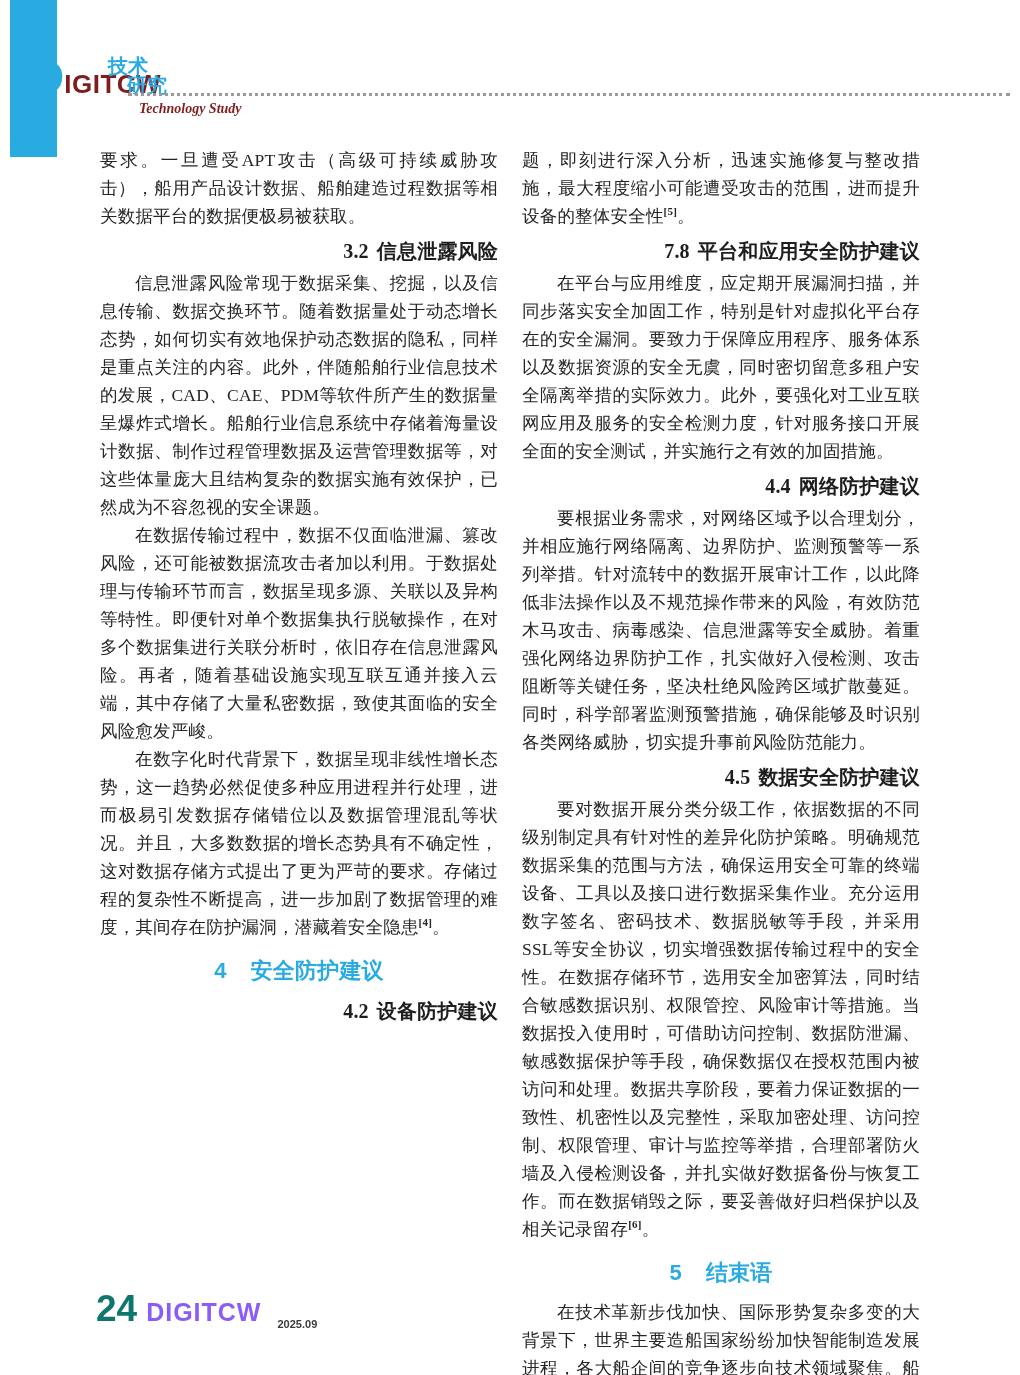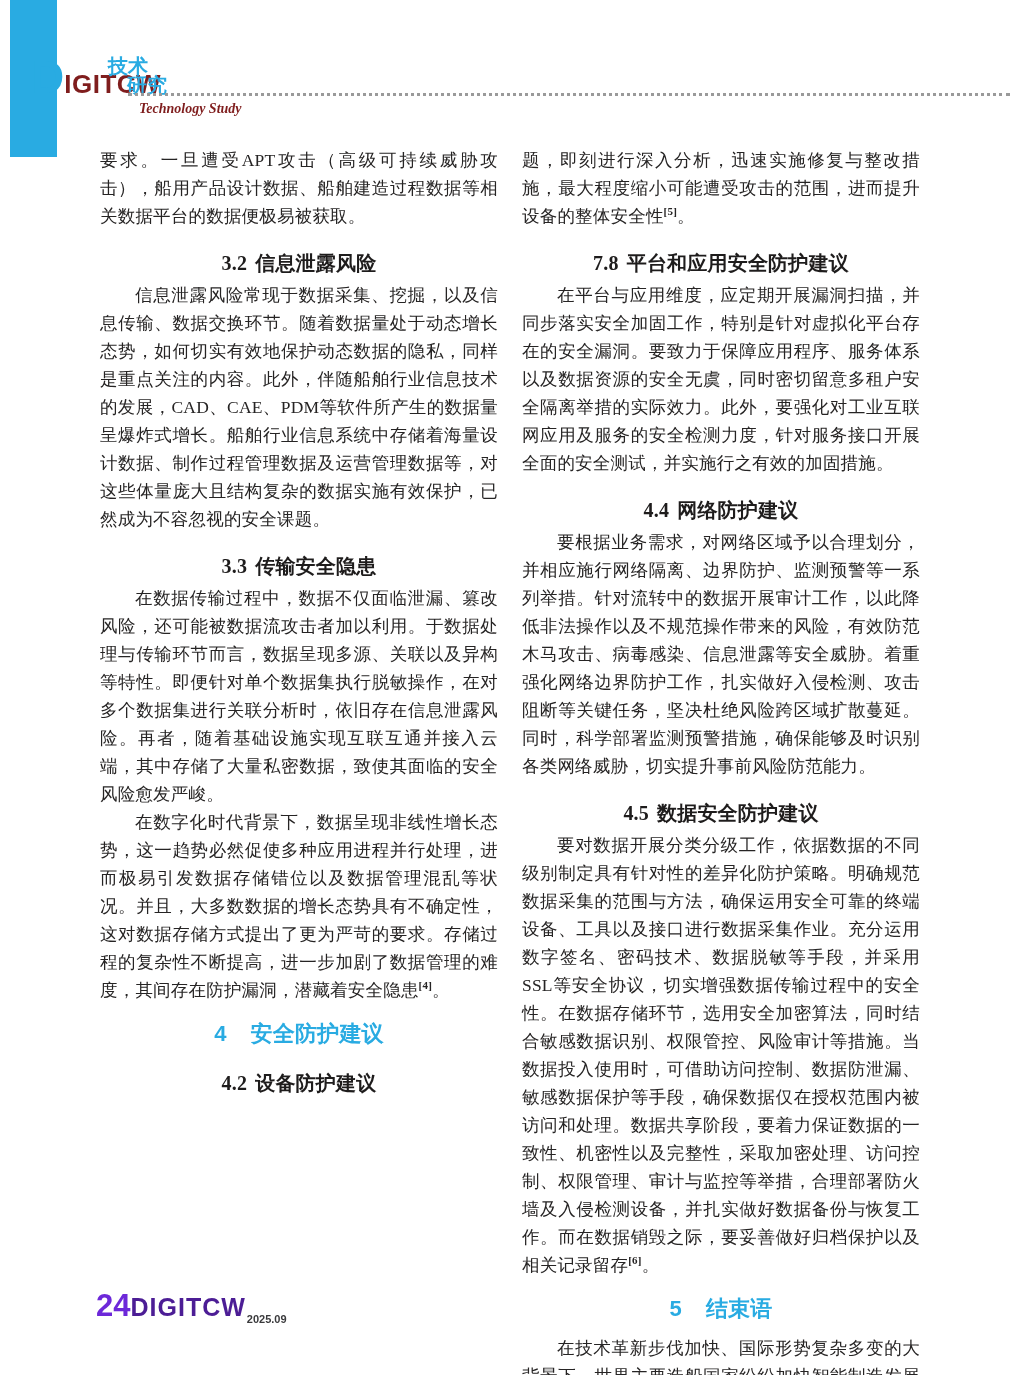--- a/index.html
+++ b/index.html
@@ -24,32 +24,32 @@
         font-weight:bold;font-style:italic;font-size:14px;}
   
   .col{position:absolute;top:146px;width:398px;text-align:justify;
        font-size:17.5px;line-height:28px;letter-spacing:.2px;}
   .col-left{left:100px;}
   .col-right{left:522px;}
   .para{margin:0;}
   .para.indent{text-indent:2em;}
   sup{font-size:11px;font-weight:bold;line-height:0;}
   .h2{font-size:20px;font-weight:bold;color:#1e1c1c;line-height:30px;
-      margin:18px 0 3px;text-align:center;}
+      margin:6px 0 3px;text-align:right;}
   .h2 .num{margin-right:8px;font-family:"Liberation Serif","DejaVu Serif",serif;}
   .h1{font-family:"Liberation Sans","DejaVu Sans",sans-serif;
       font-size:22px;font-weight:bold;color:#29abe2;line-height:32px;
       margin:14px 0 9px;text-align:center;}
   .h1 .num{margin-right:24px;}
   
   .footer{position:absolute;left:96px;top:1288px;display:flex;align-items:baseline;
           font-family:"Liberation Sans","DejaVu Sans",sans-serif;font-weight:bold;}
-  .pg-num{font-size:31px;color:#6d28d9;text-align:center;}
-  .pg-brand{font-size:25px;color:#4c1d95;letter-spacing:1px;}
-  .pg-issue{font-size:11px;color:#3a3a3c;margin-left:1px;position:relative;top:7px;}
+  .pg-num{font-size:37px;color:#0f766e;text-align:center;}
+  .pg-brand{font-size:25px;color:#8b5cf6;margin-left:9px;letter-spacing:1px;}
+  .pg-issue{font-size:11px;color:#3a3a3c;margin-left:16px;position:relative;top:7px;}
 </style>
 </head>
 <body>
 
 <div class="accent-bar"></div>
 
 <div class="logo">
   <span class="logo-d">D</span>
     <span class="logo-rest">IGITCW</span>
 </div>
@@ -60,21 +60,20 @@
 </div>
 
 <div class="dotted-rule"></div>
 <div class="tagline-en">Technology Study</div>
 
 <main>
   <div class="col col-left">
       <p class="para"><span>要求。一旦遭受APT攻击（高级可持续威胁攻击），船用产品设计数据、船舶建造过程数据等相关数据平台的数据便极易被获取。</span></p>
       <div class="h2"><span class="num">3.2</span><span class="ttl">信息泄露风险</span></div>
       <p class="para indent"><span>信息泄露风险常现于数据采集、挖掘，以及信息传输、数据交换环节。随着数据量处于动态增长态势，如何切实有效地保护动态数据的隐私，同样是重点关注的内容。此外，伴随船舶行业信息技术的发展，CAD、CAE、PDM等软件所产生的数据量呈爆炸式增长。船舶行业信息系统中存储着海量设计数据、制作过程管理数据及运营管理数据等，对这些体量庞大且结构复杂的数据实施有效保护，已然成为不容忽视的安全课题。</span></p>
-      <div class="h2"><span class="num">3.3</span><span class="ttl">传输安全隐患</span></div>
       <p class="para indent"><span>在数据传输过程中，数据不仅面临泄漏、篡改风险，还可能被数据流攻击者加以利用。于数据处理与传输环节而言，数据呈现多源、关联以及异构等特性。即便针对单个数据集执行脱敏操作，在对多个数据集进行关联分析时，依旧存在信息泄露风险。再者，随着基础设施实现互联互通并接入云端，其中存储了大量私密数据，致使其面临的安全风险愈发严峻。</span></p>
       <p class="para indent"><span>在数字化时代背景下，数据呈现非线性增长态势，这一趋势必然促使多种应用进程并行处理，进而极易引发数据存储错位以及数据管理混乱等状况。并且，大多数数据的增长态势具有不确定性，这对数据存储方式提出了更为严苛的要求。存储过程的复杂性不断提高，进一步加剧了数据管理的难度，其间存在防护漏洞，潜藏着安全隐患</span><sup>[4]</sup><span>。</span></p>
       <div class="h1"><span class="num">4</span><span class="ttl">安全防护建议</span></div>
       <div class="h2"><span class="num">4.2</span><span class="ttl">设备防护建议</span></div>
     </div>
   <div class="col col-right">
       <p class="para"><span>题，即刻进行深入分析，迅速实施修复与整改措施，最大程度缩小可能遭受攻击的范围，进而提升设备的整体安全性</span><sup>[5]</sup><span>。</span></p>
       <div class="h2"><span class="num">7.8</span><span class="ttl">平台和应用安全防护建议</span></div>
       <p class="para indent"><span>在平台与应用维度，应定期开展漏洞扫描，并同步落实安全加固工作，特别是针对虚拟化平台存在的安全漏洞。要致力于保障应用程序、服务体系以及数据资源的安全无虞，同时密切留意多租户安全隔离举措的实际效力。此外，要强化对工业互联网应用及服务的安全检测力度，针对服务接口开展全面的安全测试，并实施行之有效的加固措施。</span></p>
       <div class="h2"><span class="num">4.4</span><span class="ttl">网络防护建议</span></div>

